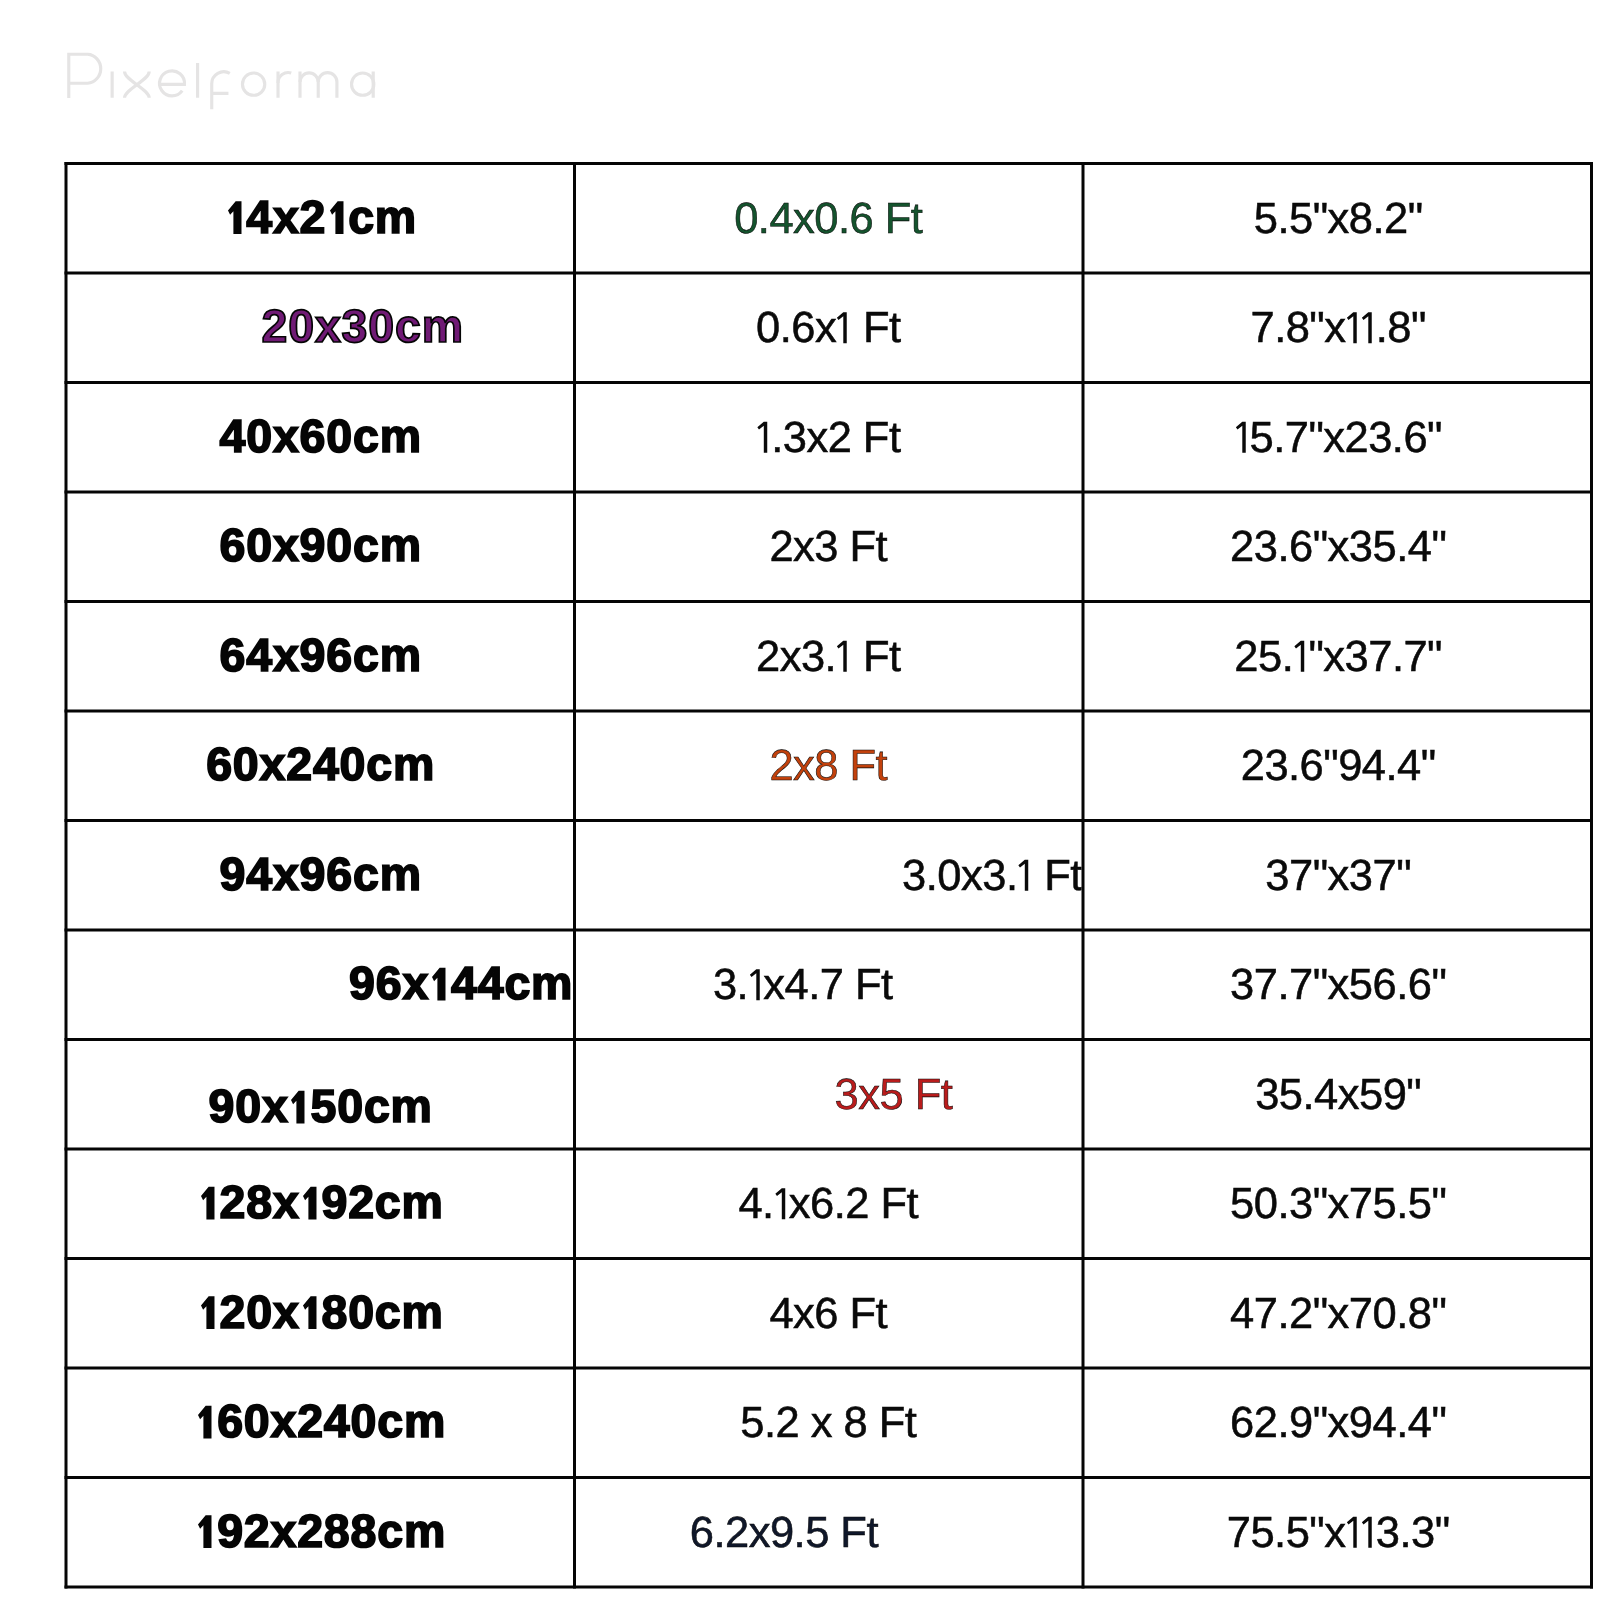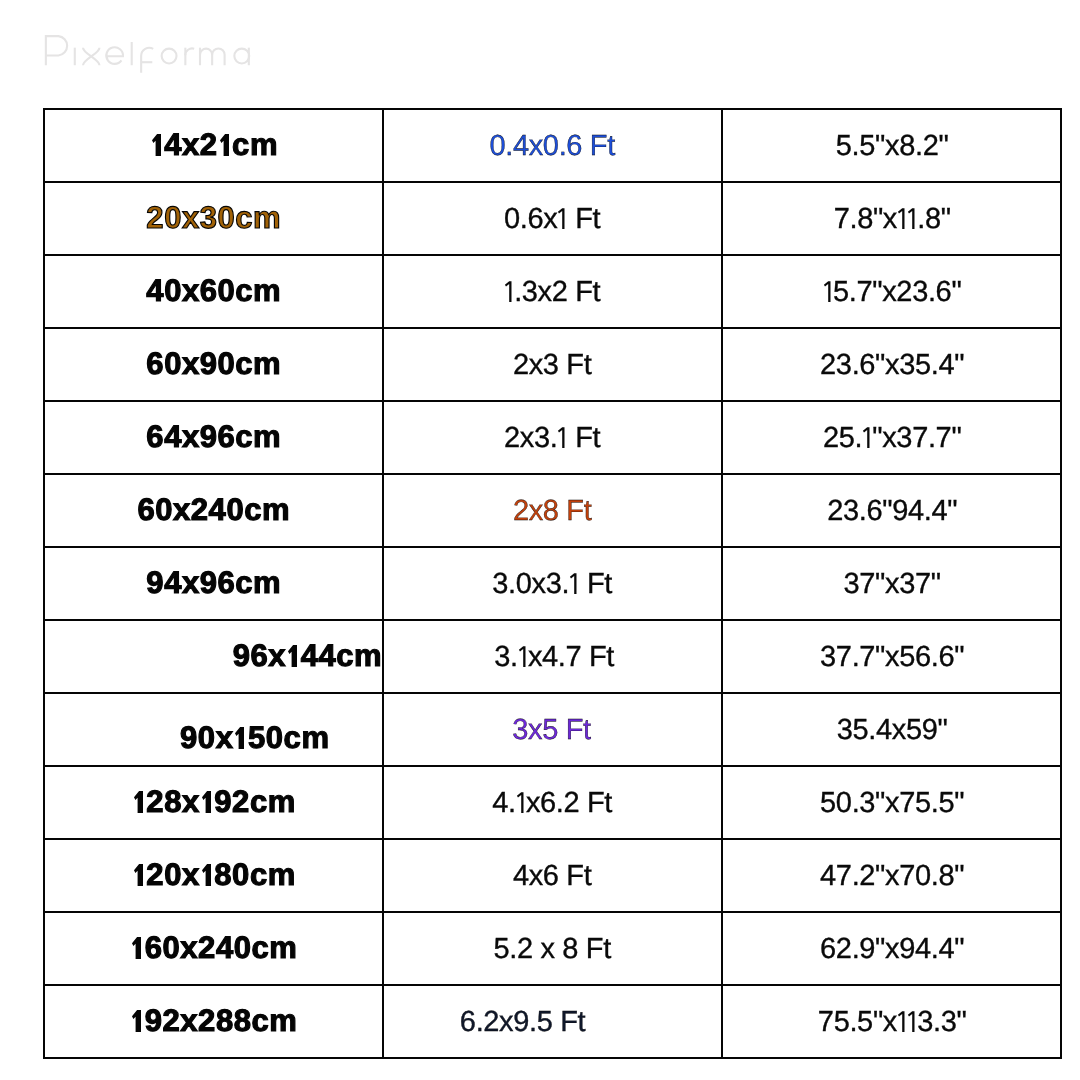--- a/index.html
+++ b/index.html
@@ -140,23 +140,23 @@
       <div class="grid-line" style="top: 0px; left: 339px; height: 951px; width: 2px; background: rgb(5, 5, 5);"></div>
       <div class="grid-line" style="top: 0px; left: 678px; height: 951px; width: 2px; background: rgb(5, 5, 5);"></div>
       <div class="grid-line" style="top: 0px; left: 1017.5px; height: 951px; width: 2px; background: rgb(5, 5, 5);"></div>
       <div class="cell c-metric" style="left: 0px; top: 0px; width: 339.2px; height: 73px; color: rgb(5, 5, 5);">
         <span class="run"><span class="narrow-one"><i>1</i><svg viewBox="0 0 14.6 22">
               <path fill="currentColor" d="M2.0 6.3 L7.1 0.1 L11.0 0.1 L11.0 22.0 L5.6 22.0 L5.6 6.8 L3.4 9.1 Z"></path>
             </svg></span>4x2<span class="narrow-one"><i>1</i><svg viewBox="0 0 14.6 22">
               <path fill="currentColor" d="M2.0 6.3 L7.1 0.1 L11.0 0.1 L11.0 22.0 L5.6 22.0 L5.6 6.8 L3.4 9.1 Z"></path>
             </svg></span>cm</span>
       </div>
-      <div class="cell c-feet" style="left: 339.2px; top: 0px; width: 339.2px; height: 73px; color: #1d4ed8;">0.4x0.6 Ft</div>
+      <div class="cell c-feet" style="left: 339.2px; top: 0px; width: 339.2px; height: 73px; color: #14532d;">0.4x0.6 Ft</div>
       <div class="cell c-inch" style="left: 678.4px; top: 0px; width: 341.1px; height: 73px; color: rgb(10, 10, 10);">5.5"x8.2"</div>
-      <div class="cell c-metric" style="left: 0px; top: 73px; width: 339.2px; height: 73px; color: #a16207;">20x30cm</div>
+      <div class="cell c-metric" style="left: 0px; top: 73px; width: 339.2px; height: 73px; color: #701a75; padding-left: 28px;">20x30cm</div>
       <div class="cell c-feet" style="left: 339.2px; top: 73px; width: 339.2px; height: 73px; color: rgb(10, 10, 10);">
         <span class="run">0.6x<span class="narrow-one"><i>1</i><svg viewBox="0 0 10.1 20.9">
               <path fill="currentColor" d="M0.9 3.8 L5.2 0.2 L7.5 0.2 L7.5 20.9 L5.2 20.9 L5.2 2.9 L2.0 5.4 Z"></path>
             </svg></span> Ft</span>
       </div>
       <div class="cell c-inch" style="left: 678.4px; top: 73px; width: 341.1px; height: 73px; color: rgb(10, 10, 10);">
         <span class="run">7.8"x<span class="narrow-one"><i>1</i><svg viewBox="0 0 10.1 20.9">
               <path fill="currentColor" d="M0.9 3.8 L5.2 0.2 L7.5 0.2 L7.5 20.9 L5.2 20.9 L5.2 2.9 L2.0 5.4 Z"></path>
             </svg></span><span class="narrow-one"><i>1</i><svg viewBox="0 0 10.1 20.9">
               <path fill="currentColor" d="M0.9 3.8 L5.2 0.2 L7.5 0.2 L7.5 20.9 L5.2 20.9 L5.2 2.9 L2.0 5.4 Z"></path>
@@ -184,43 +184,43 @@
       </div>
       <div class="cell c-inch" style="left: 678.4px; top: 292px; width: 341.1px; height: 73px; color: rgb(10, 10, 10);">
         <span class="run">25.<span class="narrow-one"><i>1</i><svg viewBox="0 0 10.1 20.9">
               <path fill="currentColor" d="M0.9 3.8 L5.2 0.2 L7.5 0.2 L7.5 20.9 L5.2 20.9 L5.2 2.9 L2.0 5.4 Z"></path>
             </svg></span>"x37.7"</span>
       </div>
       <div class="cell c-metric" style="left: 0px; top: 365px; width: 339.2px; height: 73px; color: rgb(5, 5, 5);">60x240cm</div>
       <div class="cell c-feet" style="left: 339.2px; top: 365px; width: 339.2px; height: 73px; color: #c2410c;">2x8 Ft</div>
       <div class="cell c-inch" style="left: 678.4px; top: 365px; width: 341.1px; height: 73px; color: rgb(10, 10, 10);">23.6"94.4"</div>
       <div class="cell c-metric" style="left: 0px; top: 438px; width: 339.2px; height: 73px; color: rgb(5, 5, 5);">94x96cm</div>
-      <div class="cell c-feet" style="left: 339.2px; top: 438px; width: 339.2px; height: 73px; color: rgb(10, 10, 10);">
+      <div class="cell c-feet" style="left: 339.2px; top: 438px; width: 339.2px; height: 73px; color: rgb(10, 10, 10); justify-content: flex-end;">
         <span class="run">3.0x3.<span class="narrow-one"><i>1</i><svg viewBox="0 0 10.1 20.9">
               <path fill="currentColor" d="M0.9 3.8 L5.2 0.2 L7.5 0.2 L7.5 20.9 L5.2 20.9 L5.2 2.9 L2.0 5.4 Z"></path>
             </svg></span> Ft</span>
       </div>
       <div class="cell c-inch" style="left: 678.4px; top: 438px; width: 341.1px; height: 73px; color: rgb(10, 10, 10);">37"x37"</div>
       <div class="cell c-metric" style="left: 0px; top: 511px; width: 339.2px; height: 73px; color: rgb(5, 5, 5); justify-content: flex-end;">
         <span class="run">96x<span class="narrow-one"><i>1</i><svg viewBox="0 0 14.6 22">
               <path fill="currentColor" d="M2.0 6.3 L7.1 0.1 L11.0 0.1 L11.0 22.0 L5.6 22.0 L5.6 6.8 L3.4 9.1 Z"></path>
             </svg></span>44cm</span>
       </div>
-      <div class="cell c-feet" style="left: 341px; top: 511px; width: 339.2px; height: 73px; color: rgb(10, 10, 10); justify-content: center;">
+      <div class="cell c-feet" style="left: 322px; top: 511px; width: 339.2px; height: 73px; color: rgb(10, 10, 10); justify-content: center;">
         <span class="run">3.<span class="narrow-one"><i>1</i><svg viewBox="0 0 10.1 20.9">
               <path fill="currentColor" d="M0.9 3.8 L5.2 0.2 L7.5 0.2 L7.5 20.9 L5.2 20.9 L5.2 2.9 L2.0 5.4 Z"></path>
             </svg></span>x4.7 Ft</span>
       </div>
       <div class="cell c-inch" style="left: 678.4px; top: 511px; width: 341.1px; height: 73px; color: rgb(10, 10, 10);">37.7"x56.6"</div>
-      <div class="cell c-metric" style="left: 0px; top: 584px; width: 339.2px; height: 91px; color: rgb(5, 5, 5); padding-left: 41px;">
+      <div class="cell c-metric" style="left: 0px; top: 584px; width: 339.2px; height: 91px; color: rgb(5, 5, 5);">
         <span class="run">90x<span class="narrow-one"><i>1</i><svg viewBox="0 0 14.6 22">
               <path fill="currentColor" d="M2.0 6.3 L7.1 0.1 L11.0 0.1 L11.0 22.0 L5.6 22.0 L5.6 6.8 L3.4 9.1 Z"></path>
             </svg></span>50cm</span>
       </div>
-      <div class="cell c-feet" style="left: 339.2px; top: 584px; width: 338px; height: 73px; color: #6d28d9;">3x5 Ft</div>
+      <div class="cell c-feet" style="left: 339.2px; top: 584px; width: 338px; height: 73px; color: #b91c1c; padding-left: 44px;">3x5 Ft</div>
       <div class="cell c-inch" style="left: 678.4px; top: 584px; width: 341.1px; height: 73px; color: rgb(10, 10, 10);">35.4x59"</div>
       <div class="cell c-metric" style="left: 0px; top: 657px; width: 339.2px; height: 73px; color: rgb(5, 5, 5);">
         <span class="run"><span class="narrow-one"><i>1</i><svg viewBox="0 0 14.6 22">
               <path fill="currentColor" d="M2.0 6.3 L7.1 0.1 L11.0 0.1 L11.0 22.0 L5.6 22.0 L5.6 6.8 L3.4 9.1 Z"></path>
             </svg></span>28x<span class="narrow-one"><i>1</i><svg viewBox="0 0 14.6 22">
               <path fill="currentColor" d="M2.0 6.3 L7.1 0.1 L11.0 0.1 L11.0 22.0 L5.6 22.0 L5.6 6.8 L3.4 9.1 Z"></path>
             </svg></span>92cm</span>
       </div>
       <div class="cell c-feet" style="left: 339.2px; top: 657px; width: 339.2px; height: 73px; color: rgb(10, 10, 10);">
         <span class="run">4.<span class="narrow-one"><i>1</i><svg viewBox="0 0 10.1 20.9">

